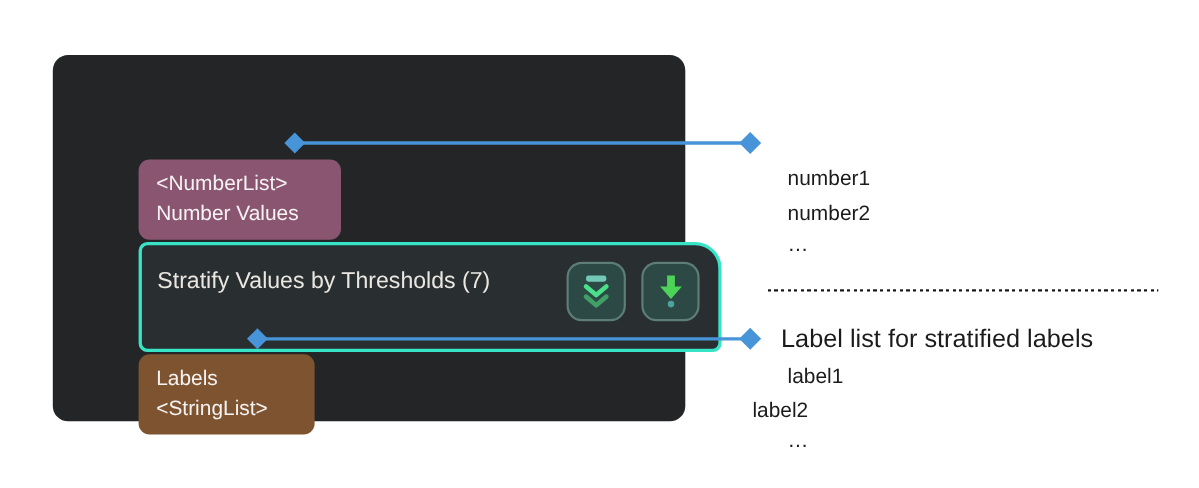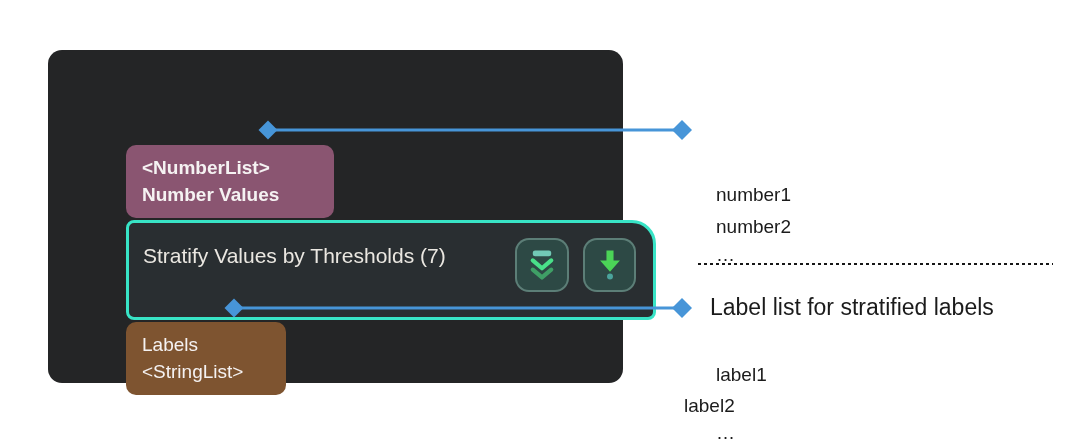--- a/index.html
+++ b/index.html
@@ -9,21 +9,21 @@
   }
   
   .panel{
     position:absolute;left:48px;top:50px;width:575px;height:333px;
     background:#242526;border-radius:14px;
   }
   .port{
     position:absolute;color:#f5f2f2;font-size:19px;line-height:27px;
     border-radius:10px;padding:9px 0 0 16px;box-sizing:border-box;
   }
-  .port-in{left:78px;top:95px;width:208px;height:73px;background:#8a5571;font-weight:bold;}
+  .port-in{left:78px;top:95px;width:184px;height:73px;background:#8a5571;}
   .port-out{left:78px;top:272px;width:160px;height:73px;background:#7e5430;}
   .node-box{
     position:absolute;left:78px;top:170px;width:530px;height:100px;
     box-sizing:border-box;background:#292e31;
     border:3px solid #38e4c6;border-radius:8px 24px 8px 8px;
   }
   .node-title{
     position:absolute;left:14px;top:21px;color:#eae7e1;font-size:21px;white-space:nowrap;
   }
   .nbtn{
@@ -33,21 +33,21 @@
   }
   .nbtn1{left:386px;}
   .nbtn2{left:454px;width:53px;}
   
   .overlay{position:absolute;left:0;top:0;width:1090px;height:444px;pointer-events:none;}
   
   .ann-title{
     position:absolute;color:#1b1b1b;font-size:23px;white-space:nowrap;
   }
   .ann-item{
-    position:absolute;color:#1b1b1b;font-size:19px;white-space:nowrap;margin-top:32px;
+    position:absolute;color:#1b1b1b;font-size:19px;white-space:nowrap;
   }
   .separator{
     position:absolute;left:698px;top:263px;width:355px;height:2px;
     background:repeating-linear-gradient(90deg,#161616 0 3px,transparent 3px 6px);
   }
 </style>
 </head>
 <body>
 
 <div id="canvas">

